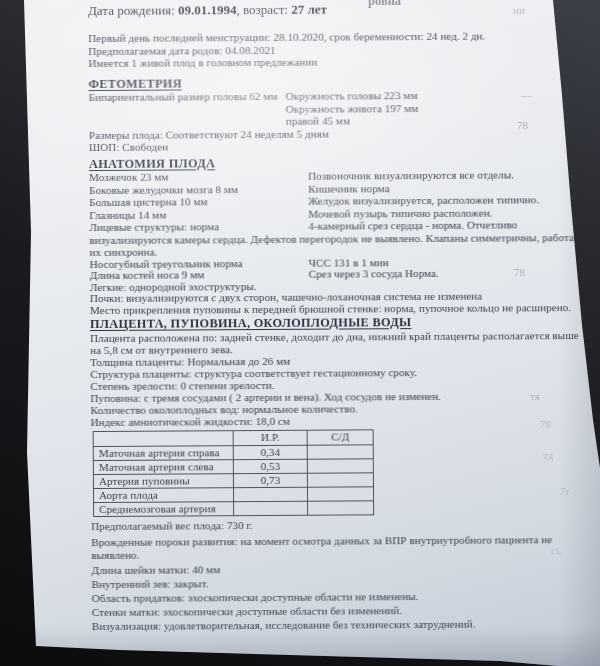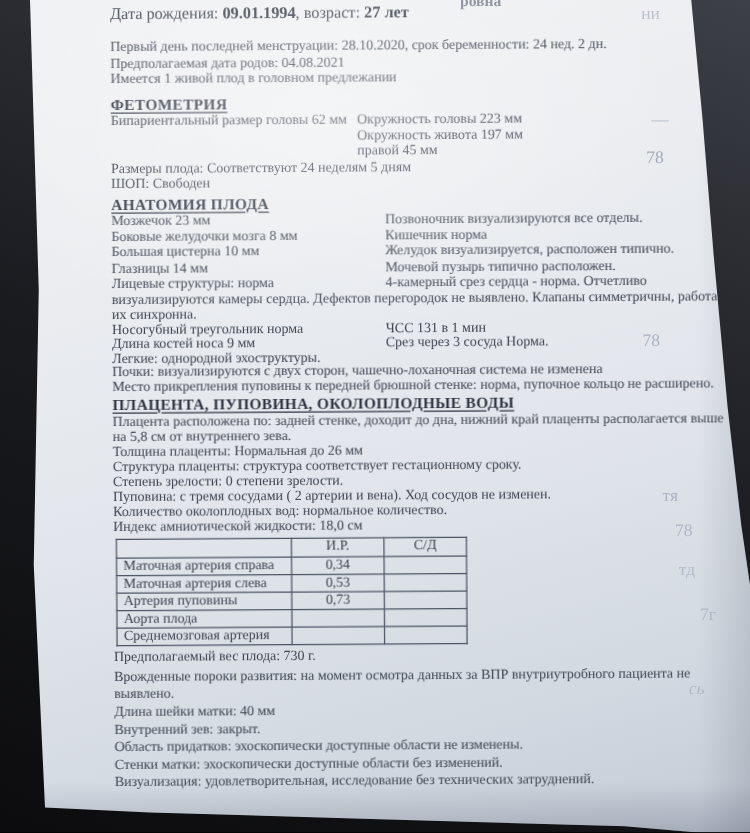--- a/index.html
+++ b/index.html
@@ -53,21 +53,21 @@
   .dtable .c-ir   { width:73px; text-align:center; }
   .dtable .c-sd   { width:65px; text-align:center; }
   .dtable thead td { height:14px; }
   .dtable tbody td { height:13px; }
   .concl-line { line-height:13px; white-space:nowrap; }
   .c-weight { margin-top:3px; }
   .c-vpr { margin-top:3px; }
   .c-cervix { margin-top:2px; }
   .concl-wide { line-height:14.2px; }
   .mark {
-    position:absolute; font-size:14px; color:#717c92;
+    position:absolute; font-size:11px; color:#717c92;
     filter: blur(0.4px); white-space:nowrap;
   }
   .name-partial {
     position:absolute; left:368px; top:-6px; font-weight:bold;
     font-size:12.5px; color:#4a5263; opacity:0.65; filter: blur(0.4px);
   }
 </style>
 </head>
 <body>
 

